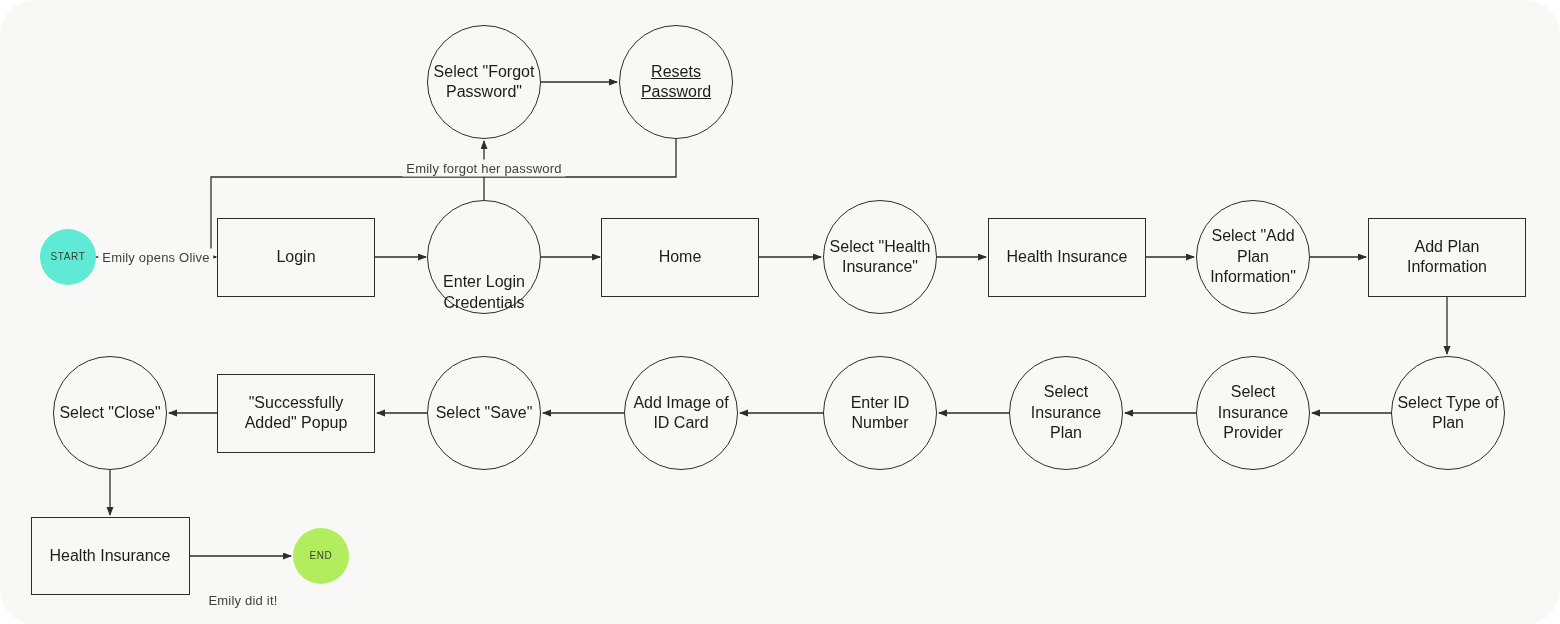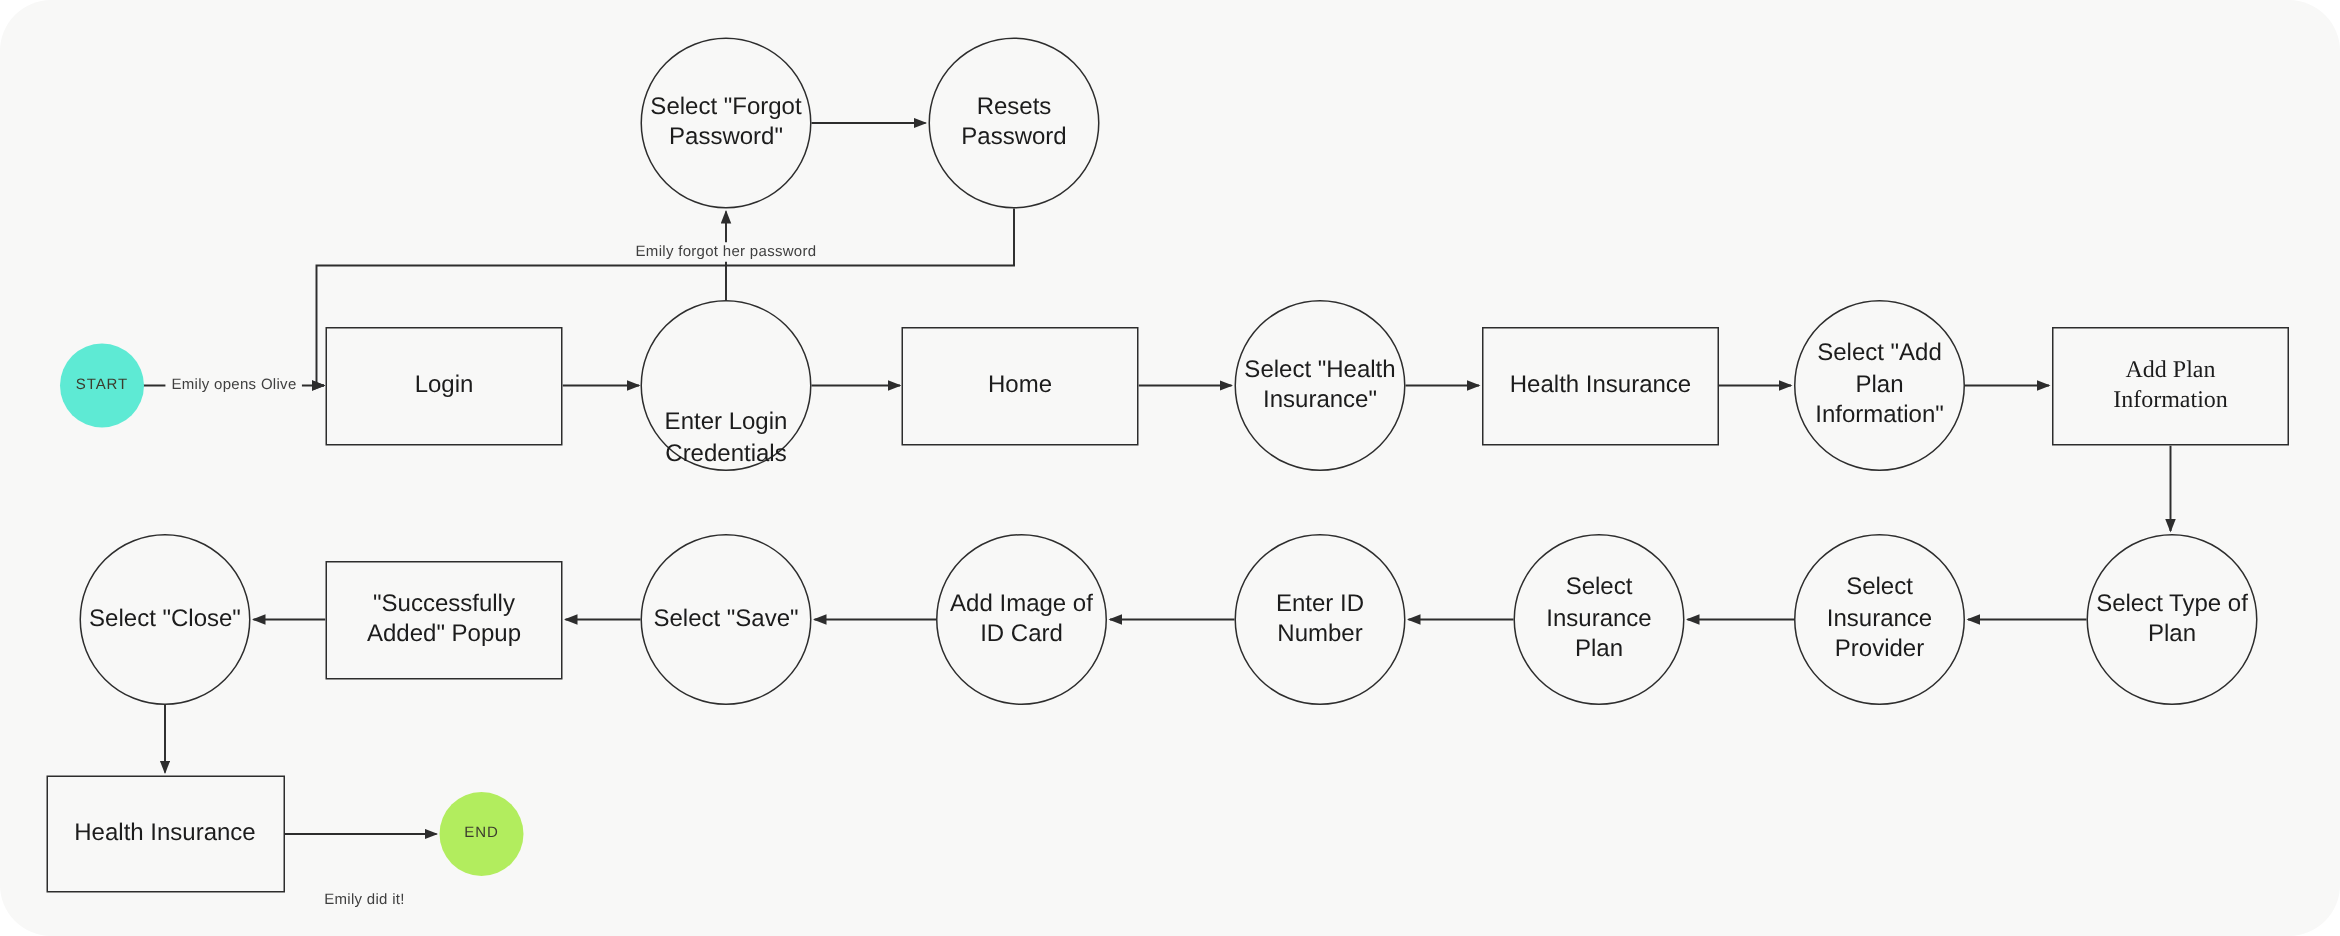--- a/index.html
+++ b/index.html
@@ -32,21 +32,21 @@
   .node.terminal{
     border:none;
     font-size:10px;
     letter-spacing:0.6px;
     color:#3c3c2e;
     font-weight:400;
   }
   .edge-label{
     position:absolute;
     transform:translate(-50%,-50%);
-    font-size:10px;
+    font-size:13px;
     color:#3f3f3f;
     background:var(--bg);
     padding:1px 4px;
     white-space:nowrap;
     letter-spacing:0.2px;
   }
 </style>
 </head>
 <body>
 
@@ -88,40 +88,40 @@
         <span class="node-label">Login</span>
       </div>
       <div class="node circle" style="left: 427px; top: 200px; width: 114px; height: 114px; align-items: flex-end;">
         <span class="node-label">Enter Login
 Credentials</span>
       </div>
       <div class="node circle" style="left: 427px; top: 25px; width: 114px; height: 114px;">
         <span class="node-label">Select "Forgot
 Password"</span>
       </div>
-      <div class="node circle" style="left: 619px; top: 25px; width: 114px; height: 114px;">
+      <div class="node circle" style="left: 619px; top: 25px; width: 114px; height: 114px; text-decoration: underline;">
         <span class="node-label">Resets
 Password</span>
       </div>
       <div class="node rect" style="left: 601px; top: 217.5px; width: 158px; height: 79px; align-items: center;">
         <span class="node-label">Home</span>
       </div>
       <div class="node circle" style="left: 823px; top: 200px; width: 114px; height: 114px;">
         <span class="node-label">Select "Health
 Insurance"</span>
       </div>
       <div class="node rect" style="left: 988px; top: 217.5px; width: 158px; height: 79px;">
         <span class="node-label">Health Insurance</span>
       </div>
       <div class="node circle" style="left: 1196px; top: 200px; width: 114px; height: 114px;">
         <span class="node-label">Select "Add
 Plan
 Information"</span>
       </div>
-      <div class="node rect" style="left: 1368px; top: 217.5px; width: 158px; height: 79px; font-family: Liberation Serif, serif;">
+      <div class="node rect" style="left: 1368px; top: 217.5px; width: 158px; height: 79px;">
         <span class="node-label">Add Plan
 Information</span>
       </div>
       <div class="node circle" style="left: 1391px; top: 356px; width: 114px; height: 114px;">
         <span class="node-label">Select Type of
 Plan</span>
       </div>
       <div class="node circle" style="left: 1196px; top: 356px; width: 114px; height: 114px;">
         <span class="node-label">Select
 Insurance

